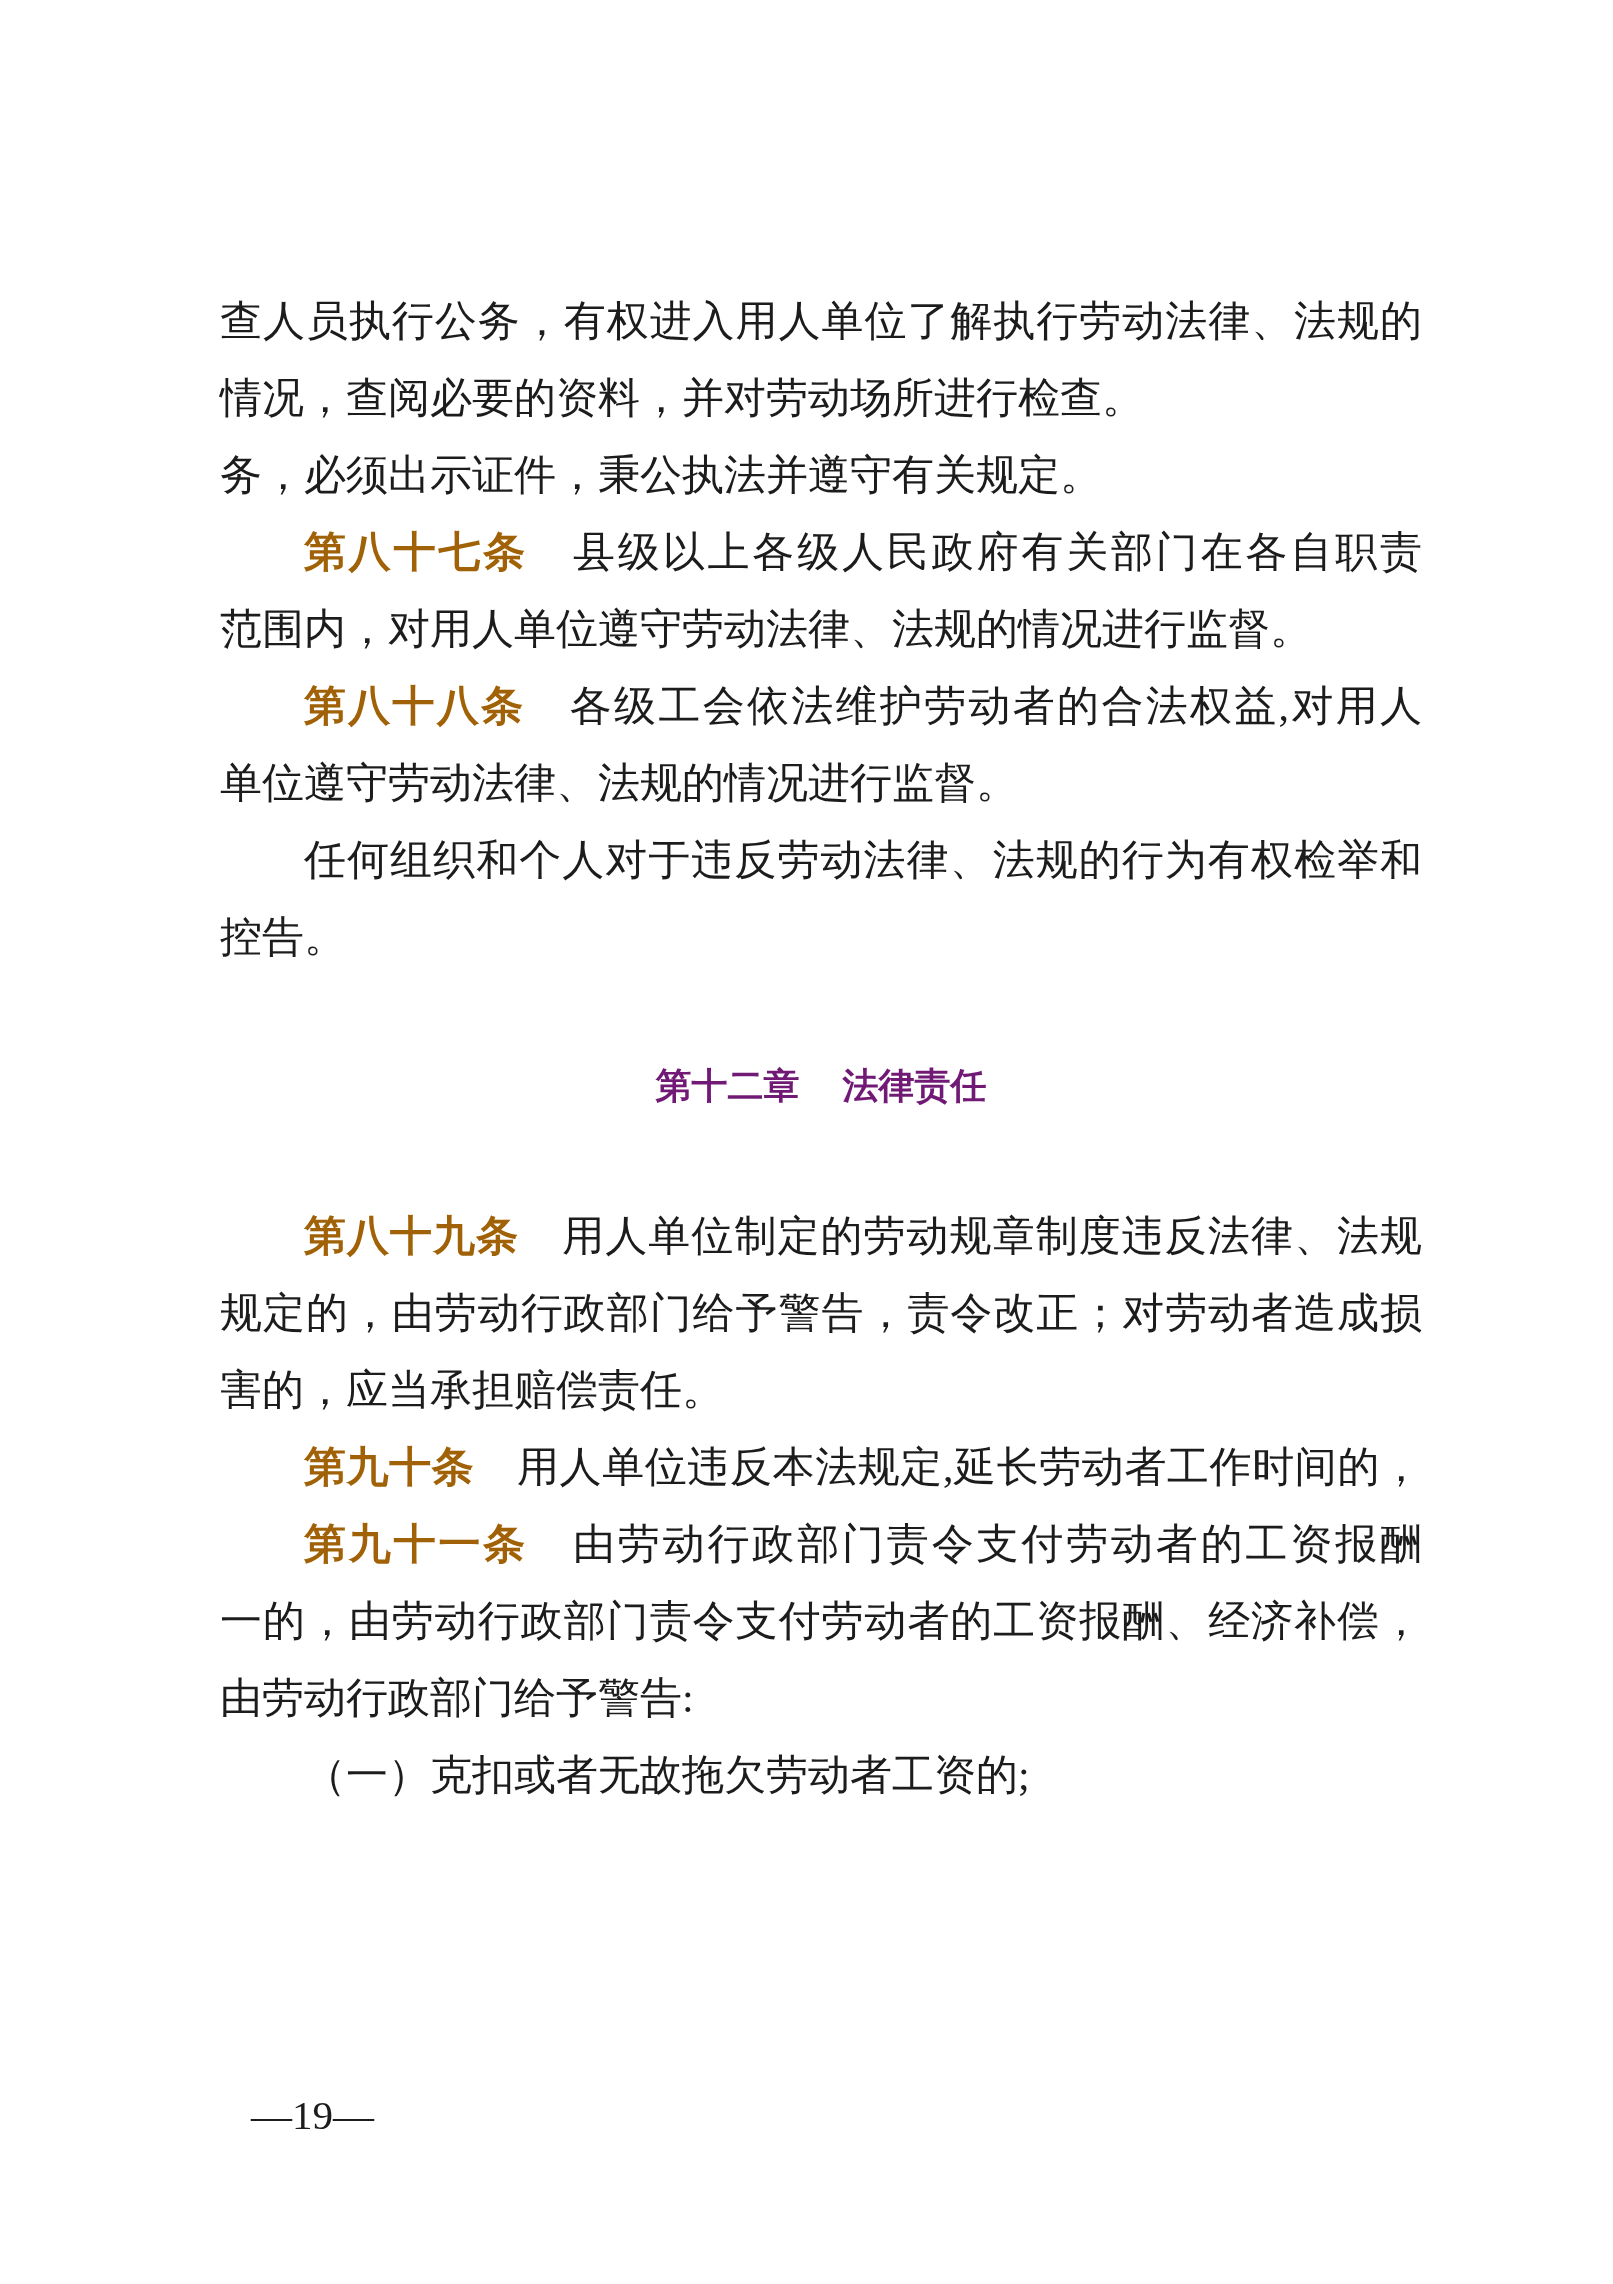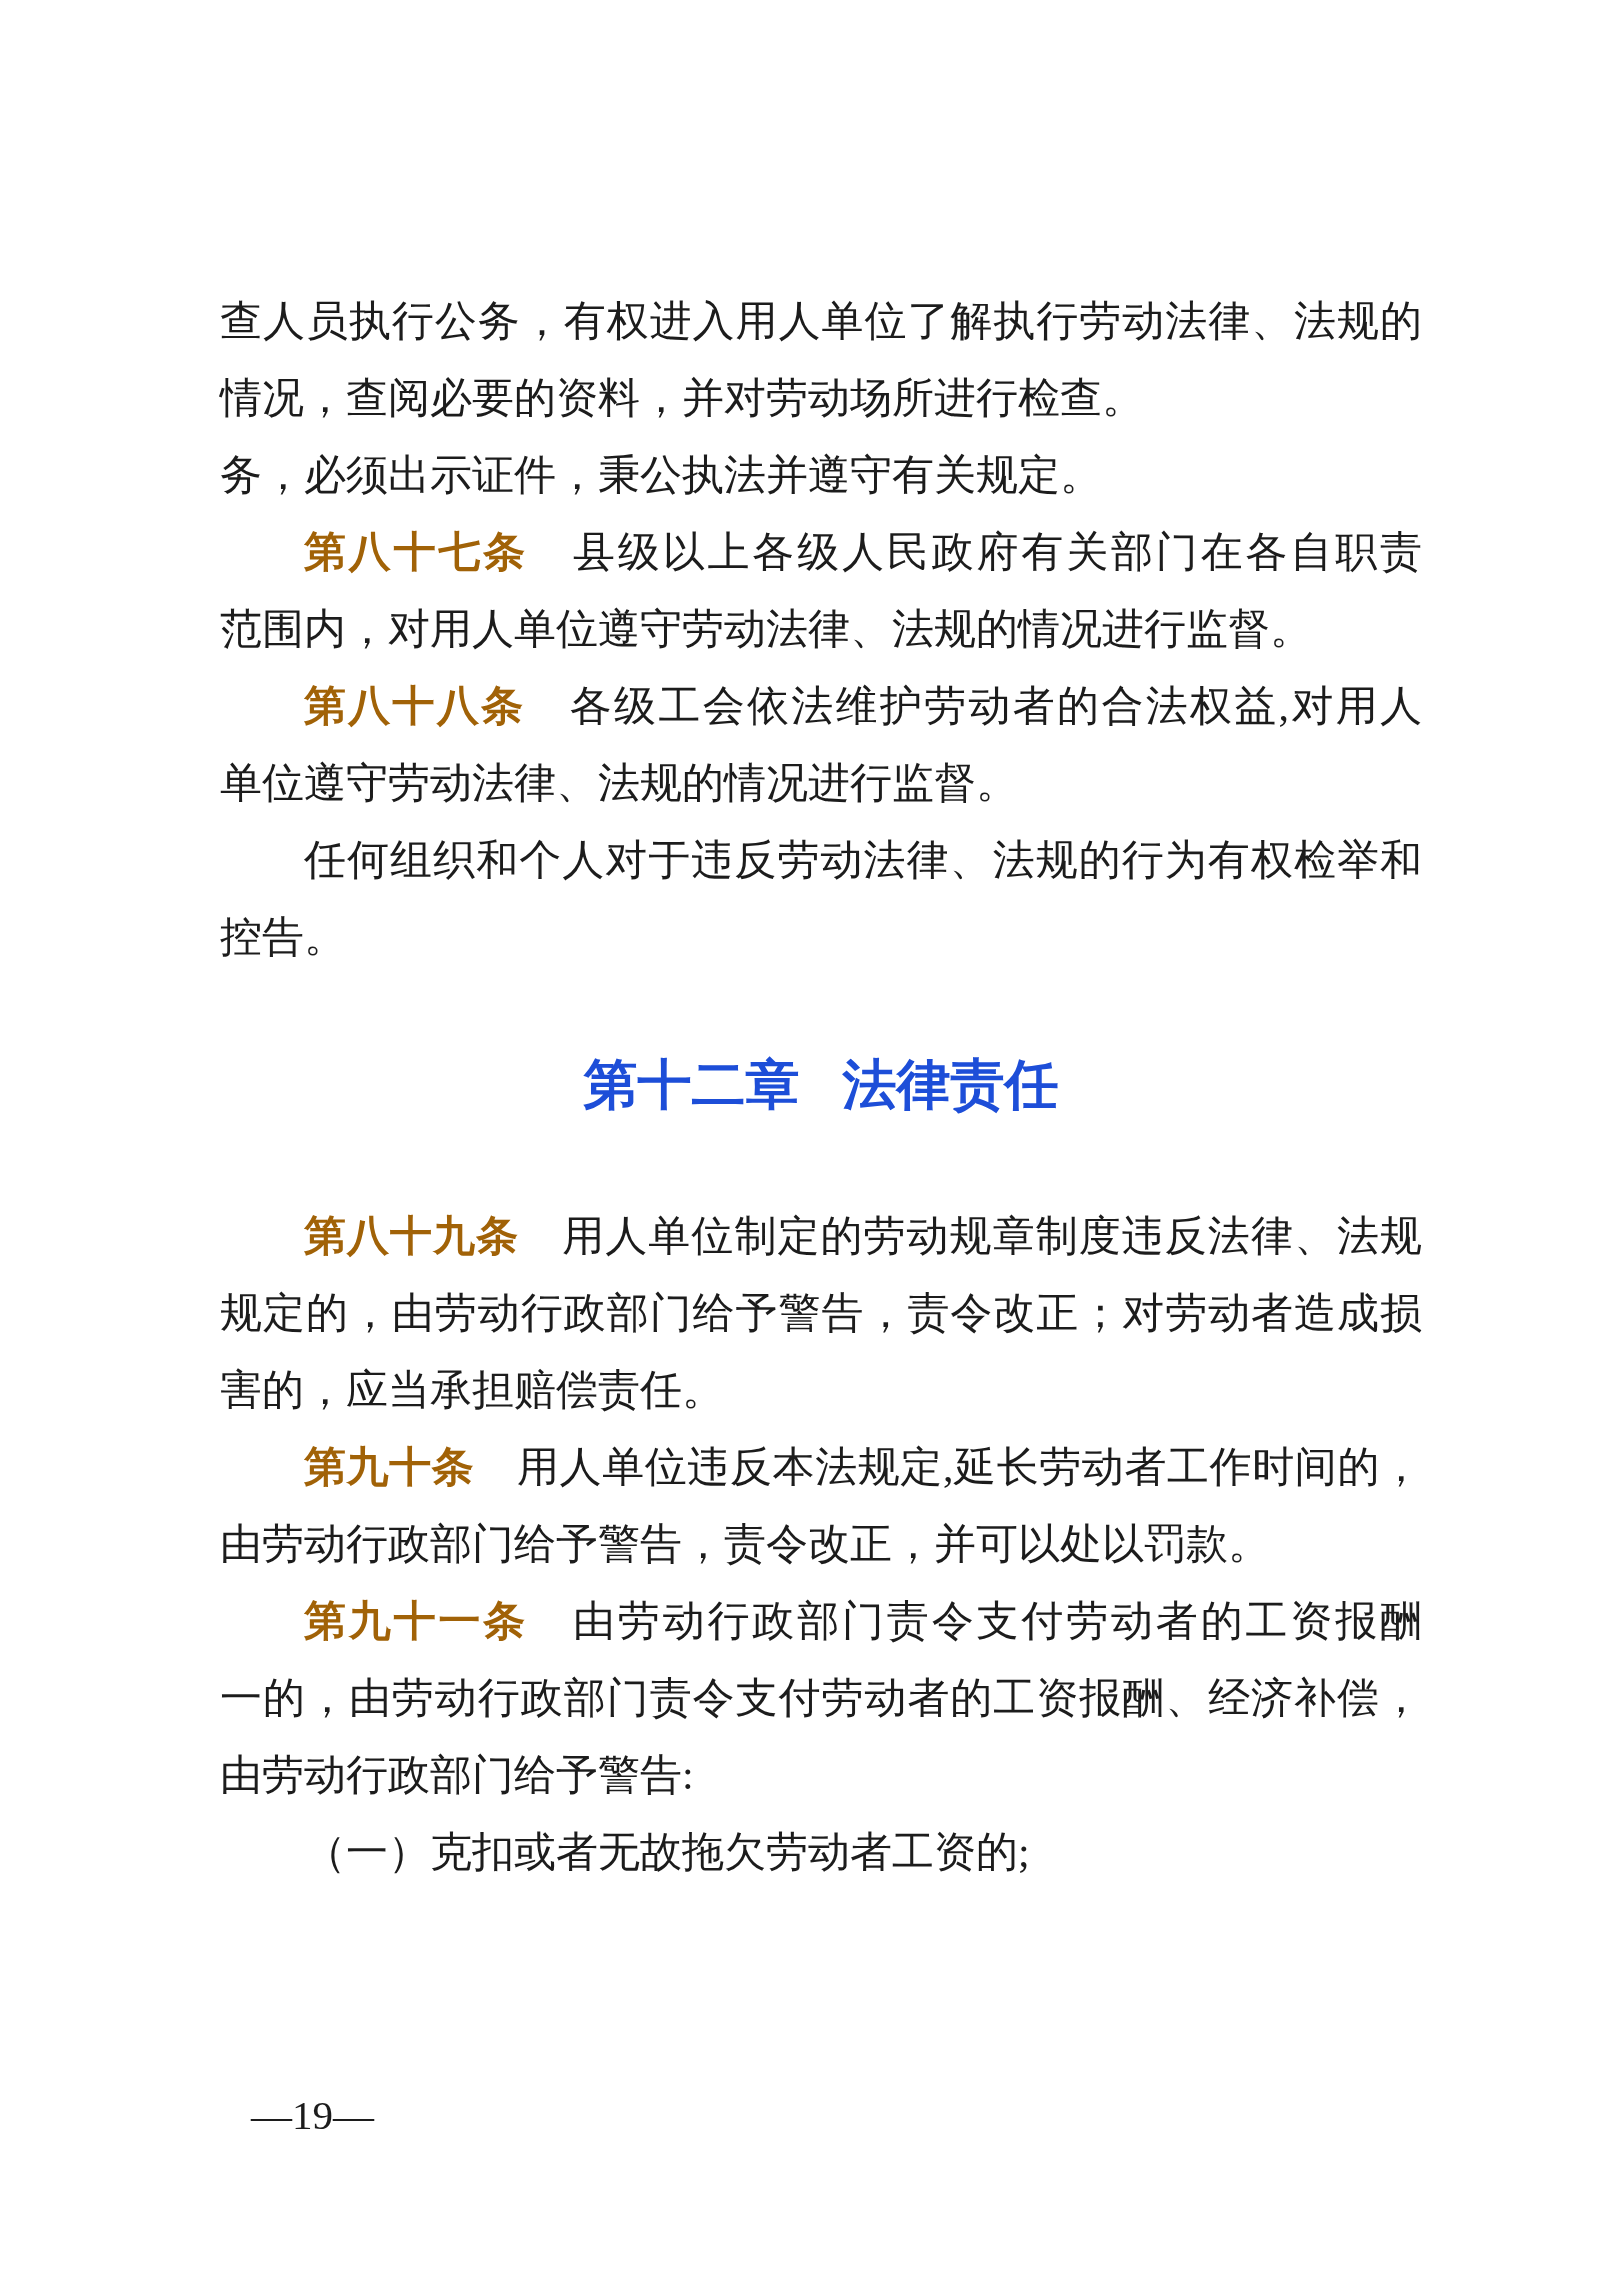--- a/index.html
+++ b/index.html
@@ -38,24 +38,24 @@
   .art {
     font-family: "Liberation Sans", "DejaVu Sans", sans-serif;
     font-weight: 700;
     color: #a16207;
   }
   .chapter {
     margin: 72px 0 73px 0;
     height: 77px;
     line-height: 77px;
     text-align: center;
-    font-family: Liberation Serif, serif;
+    font-family: Liberation Sans, sans-serif;
     font-weight: 700;
-    font-size: 54px;
-    color: #1d4ed8;
+    font-size: 36px;
+    color: #701a75;
     text-indent: 0;
   }
   .ch-num { margin-right: 43px; }
   .page-number {
     position: absolute;
     left: 251px;
     top: 2088px;
     font-family: "Liberation Serif", "DejaVu Serif", serif;
     font-size: 41px;
     line-height: 55px;
@@ -78,21 +78,20 @@
     <div class="line"><span class="art"></span><span>单位遵守劳动法律、法规的情况进行监督。</span></div>
     <div class="line indent justify"><span class="art"></span><span>任何组织和个人对于违反劳动法律、法规的行为有权检举和</span></div>
     <div class="line"><span class="art"></span><span>控告。</span></div>
 
     <h2 class="chapter"><span class="ch-num">第十二章</span><span>法律责任</span></h2>
 
     <div class="line indent justify"><span class="art">第八十九条</span><span>　用人单位制定的劳动规章制度违反法律、法规</span></div>
     <div class="line justify"><span class="art"></span><span>规定的，由劳动行政部门给予警告，责令改正；对劳动者造成损</span></div>
     <div class="line"><span class="art"></span><span>害的，应当承担赔偿责任。</span></div>
     <div class="line indent justify"><span class="art">第九十条</span><span>　用人单位违反本法规定,延长劳动者工作时间的，</span></div>
-    <div class="line"><span class="art"></span><span>由劳动行政部门给予警告，责令改正，并可以处以罚款。</span></div>
     <div class="line indent justify"><span class="art">第九十一条</span><span>　由劳动行政部门责令支付劳动者的工资报酬</span></div>
     <div class="line justify"><span class="art"></span><span>一的，由劳动行政部门责令支付劳动者的工资报酬、经济补偿，</span></div>
     <div class="line"><span class="art"></span><span>由劳动行政部门给予警告:</span></div>
     <div class="line indent"><span class="art"></span><span>（一）克扣或者无故拖欠劳动者工资的;</span></div>
 
   </main>
 
   <div class="page-number">—19—</div>
 </div>
 

